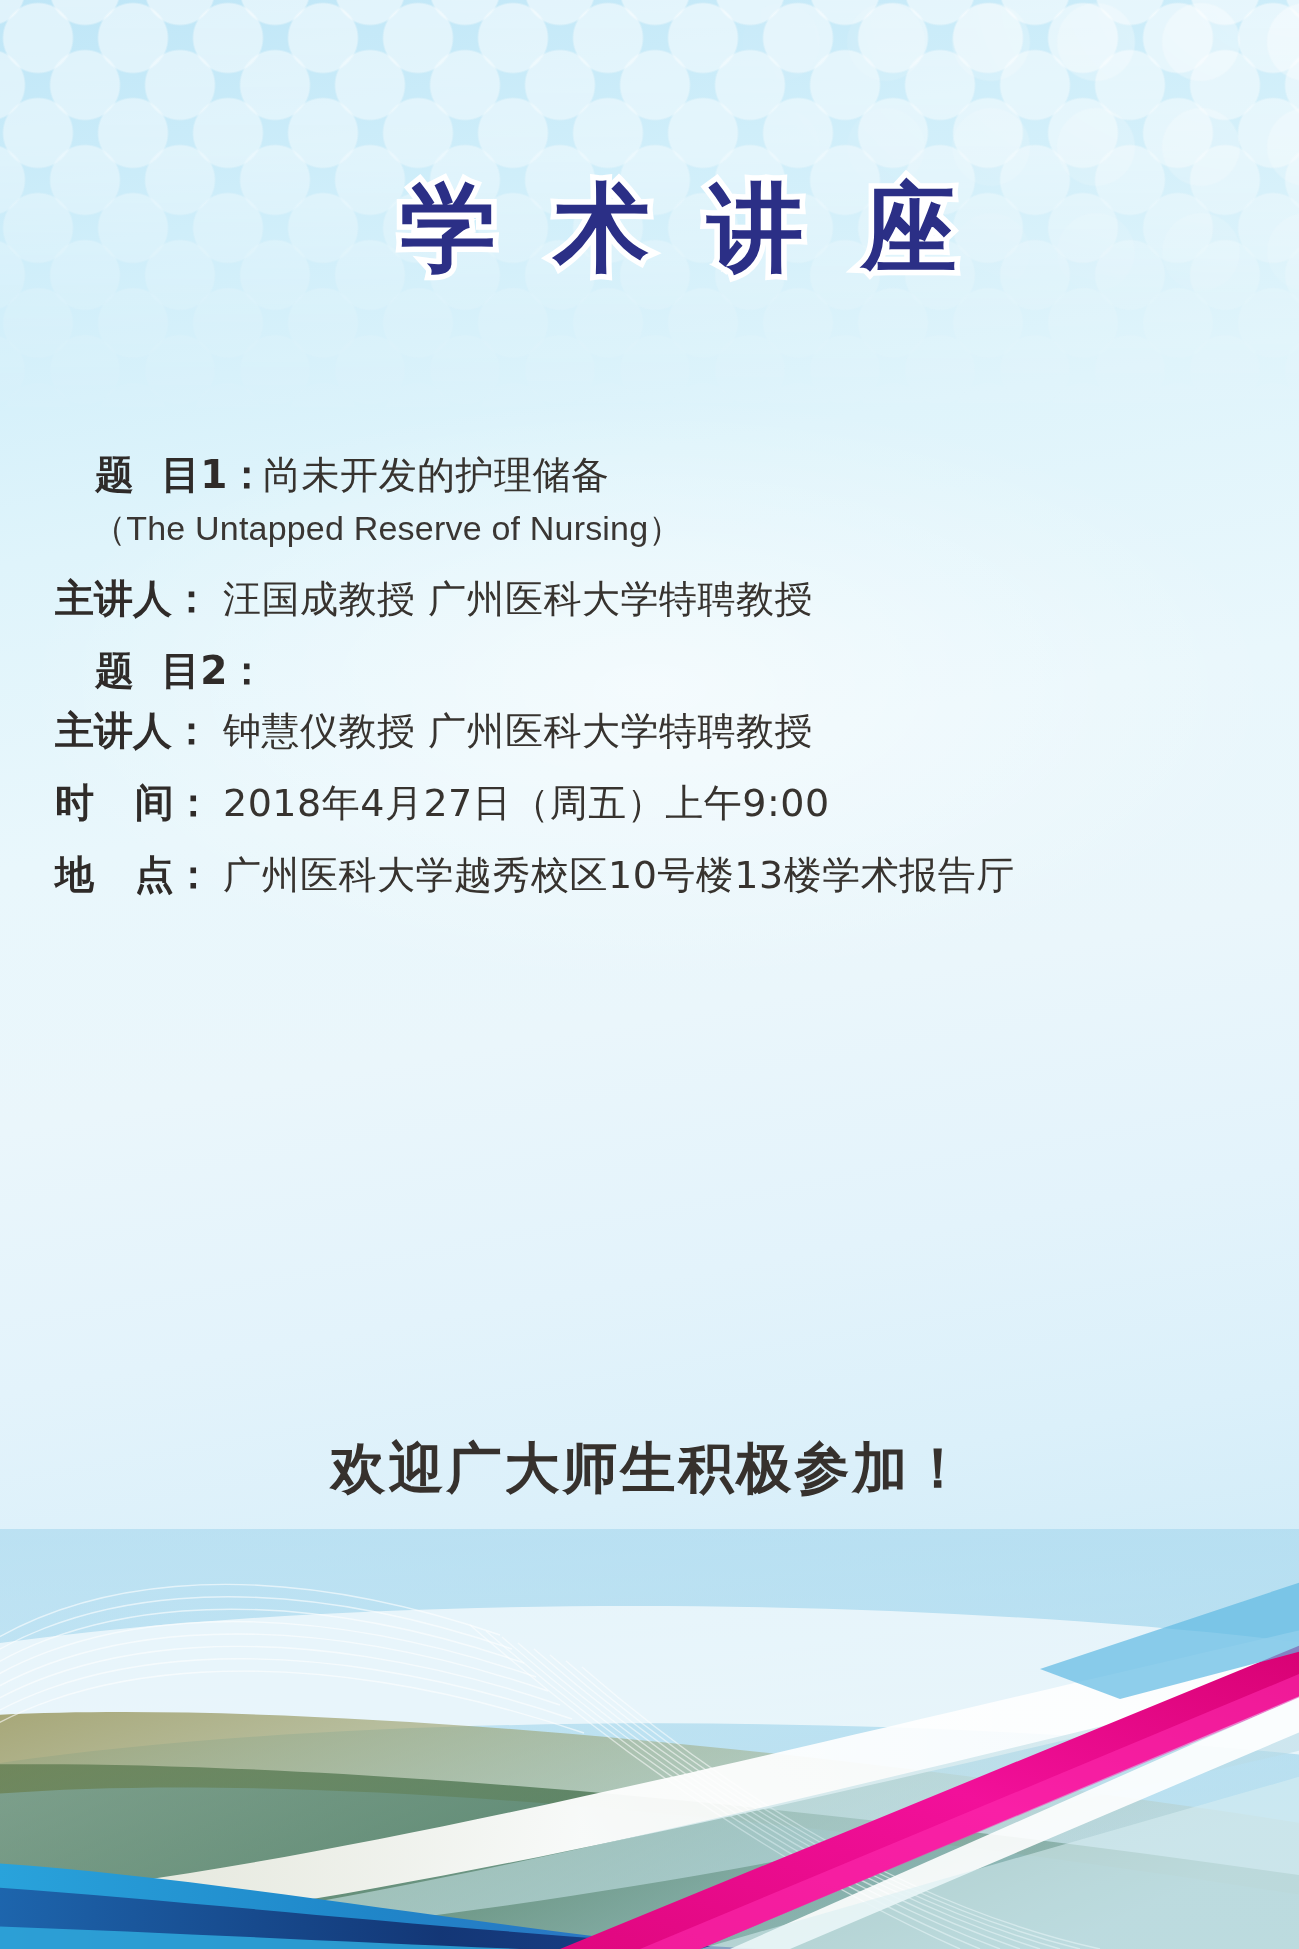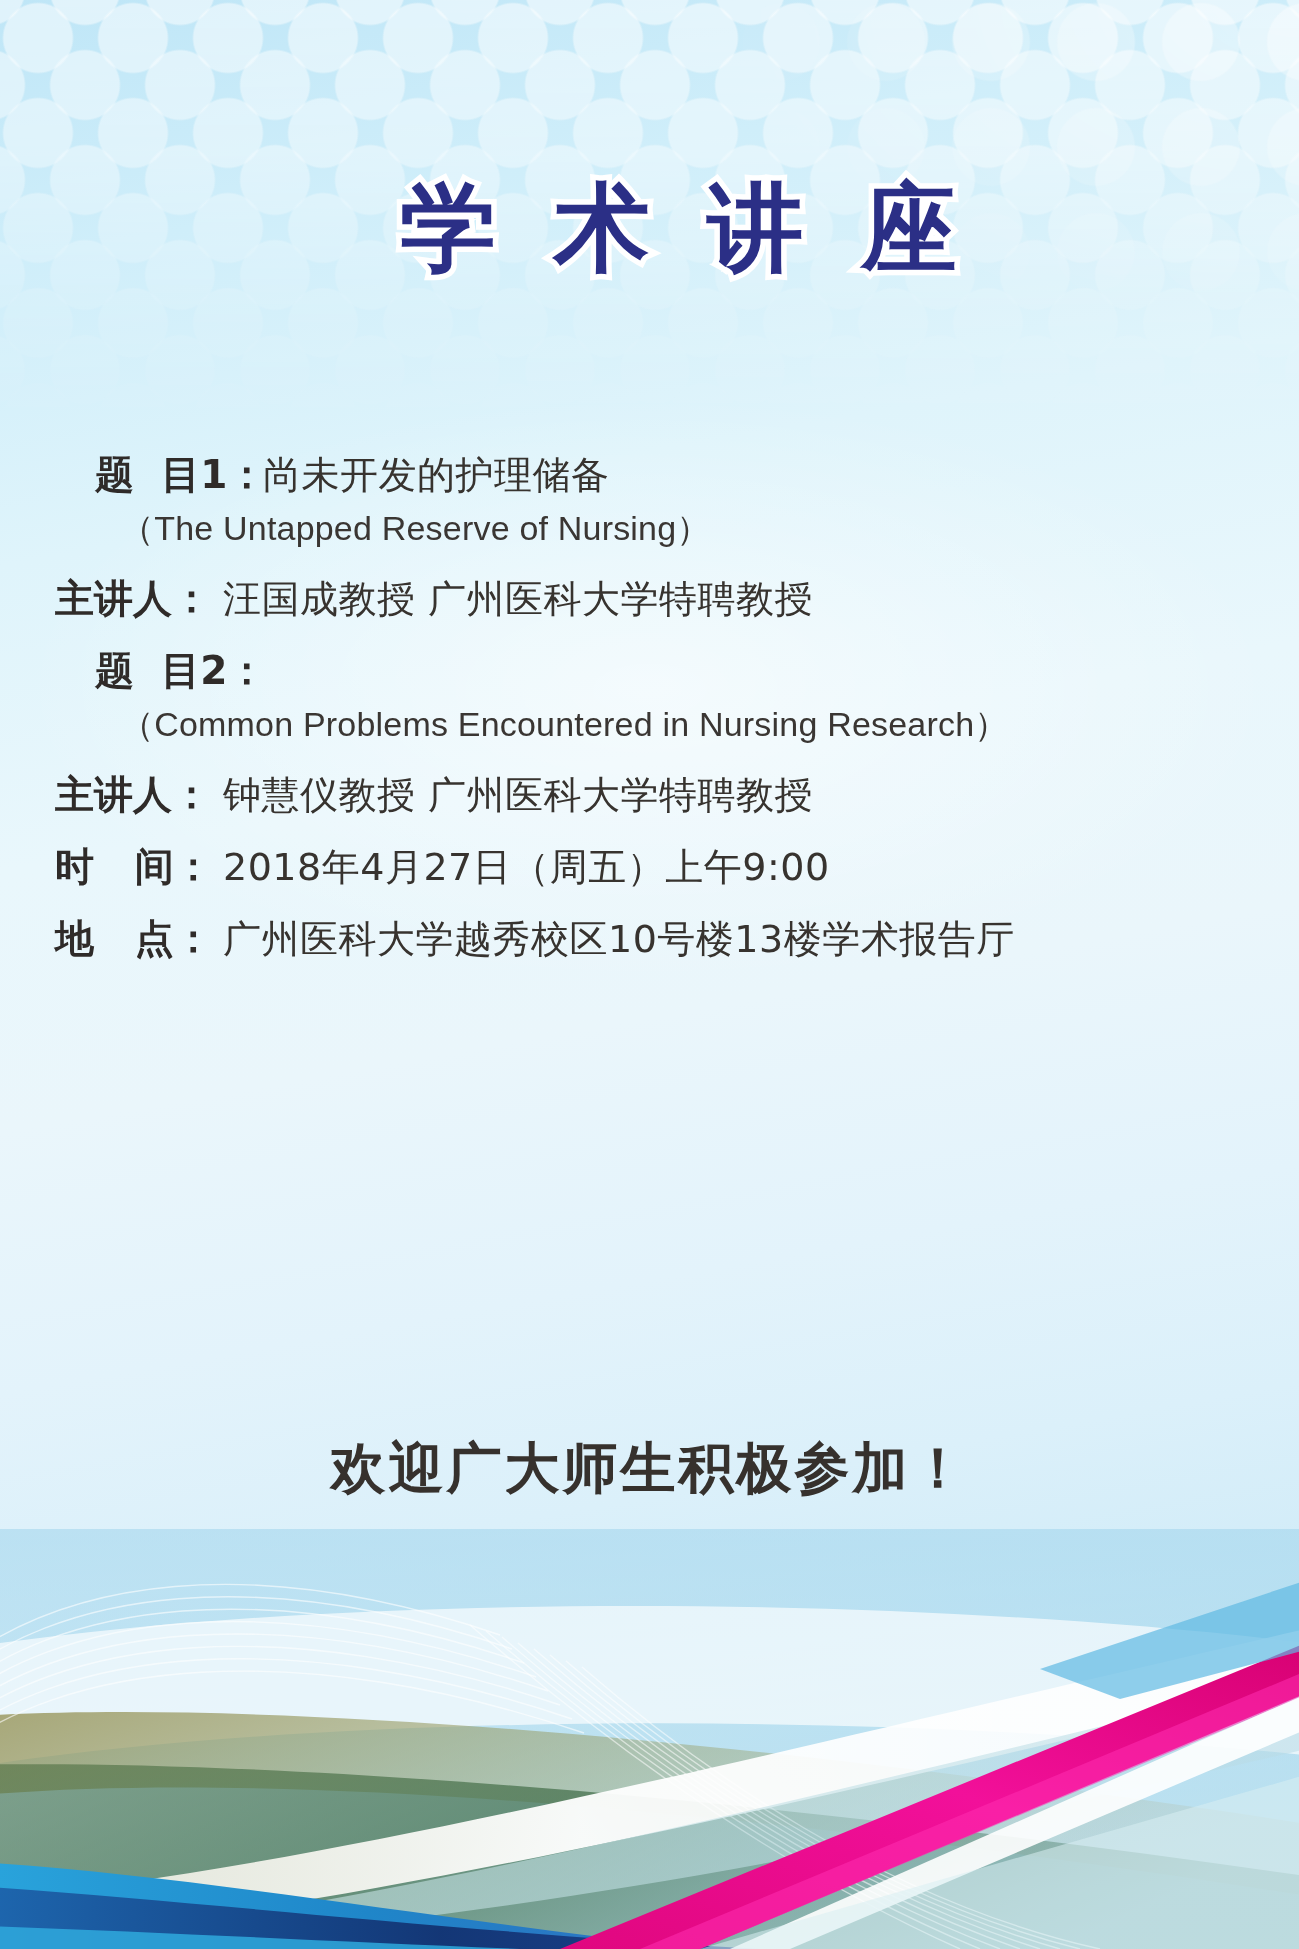--- a/index.html
+++ b/index.html
@@ -116,21 +116,21 @@
   }
   .value {
     flex: 1 1 auto;
     font-size: 38px;
     color: #37332f;
     letter-spacing: 0.5px;
     font-family: "DejaVu Sans", "Liberation Sans", sans-serif;
   }
 
   .subrow {
-    padding-left: 120px;
+    padding-left: 92px;
     margin-top: -2px;
     margin-bottom: 20px;
   }
   .sub-en {
     font-size: 34px;
     color: #3a3633;
     letter-spacing: 0.2px;
     font-family: "Liberation Sans", "DejaVu Sans", sans-serif;
   }
 
@@ -185,23 +185,20 @@
       <span class="sub-en">（The Untapped Reserve of Nursing）</span>
     </div>
 
     <div class="row">
       <div class="label">主讲人：</div>
       <div class="value">汪国成教授  广州医科大学特聘教授</div>
     </div>
 
     <div class="row tight">
       <div class="label">题  目2：</div>
-    </div>
-    <div class="subrow">
-      <span class="sub-en">（Common Problems Encountered in Nursing Research）</span>
     </div>
 
     <div class="row">
       <div class="label">主讲人：</div>
       <div class="value">钟慧仪教授  广州医科大学特聘教授</div>
     </div>
 
     <div class="row">
       <div class="label">时   间：</div>
       <div class="value">2018年4月27日（周五）上午9:00</div>

